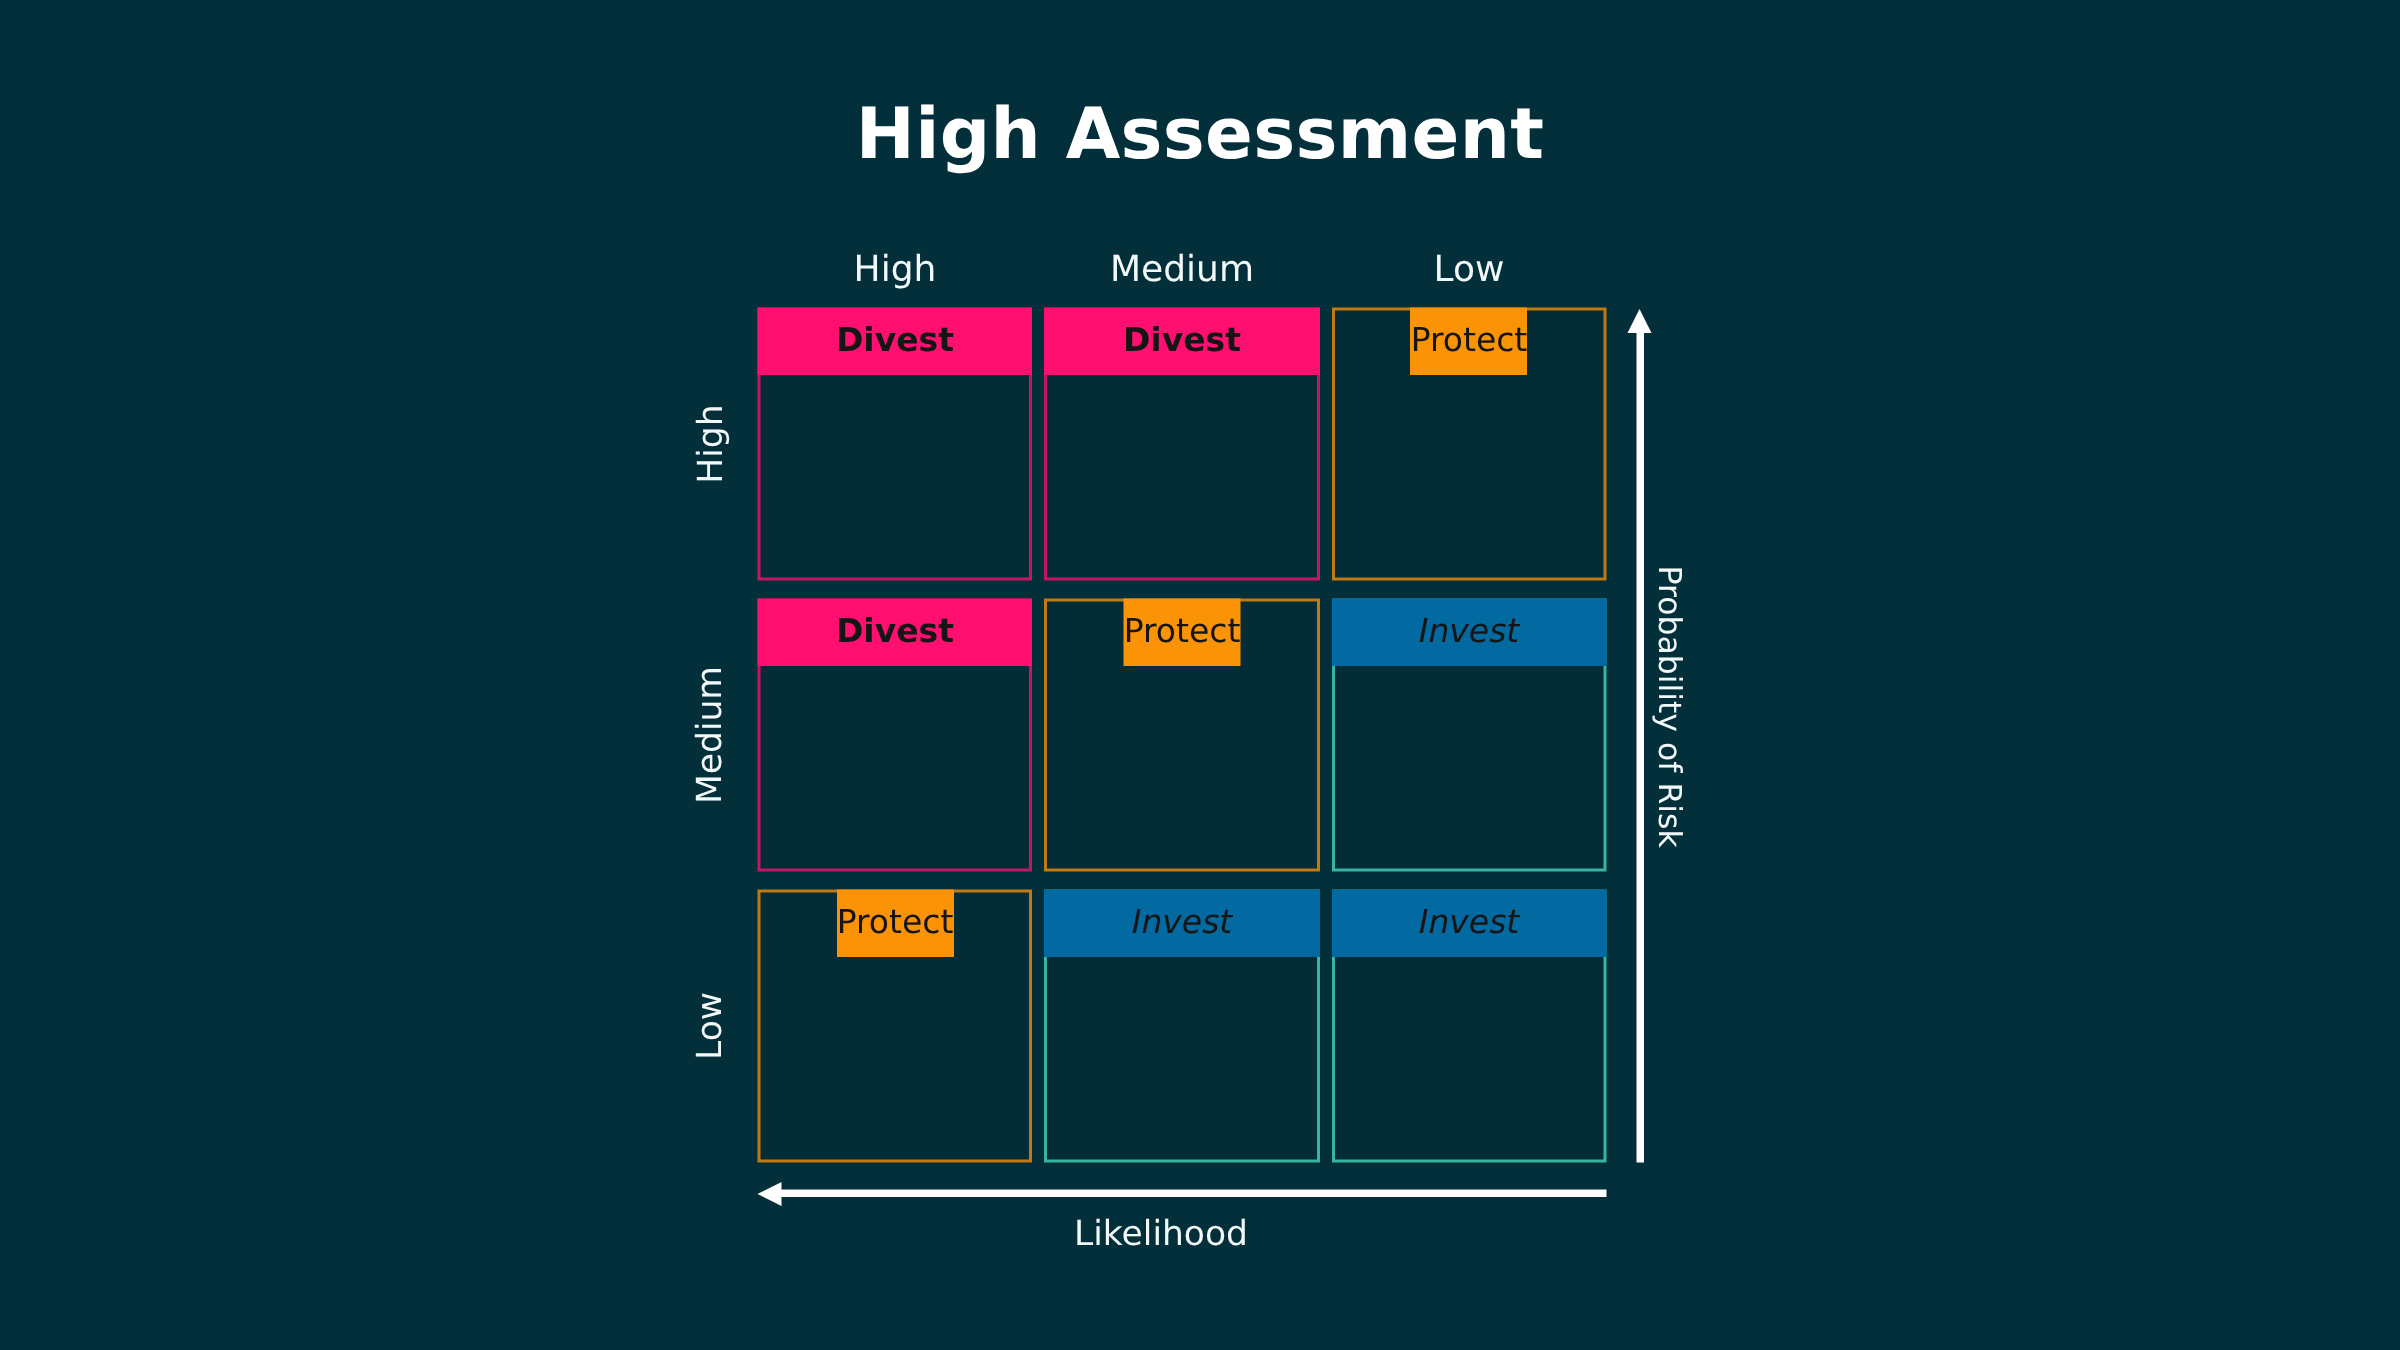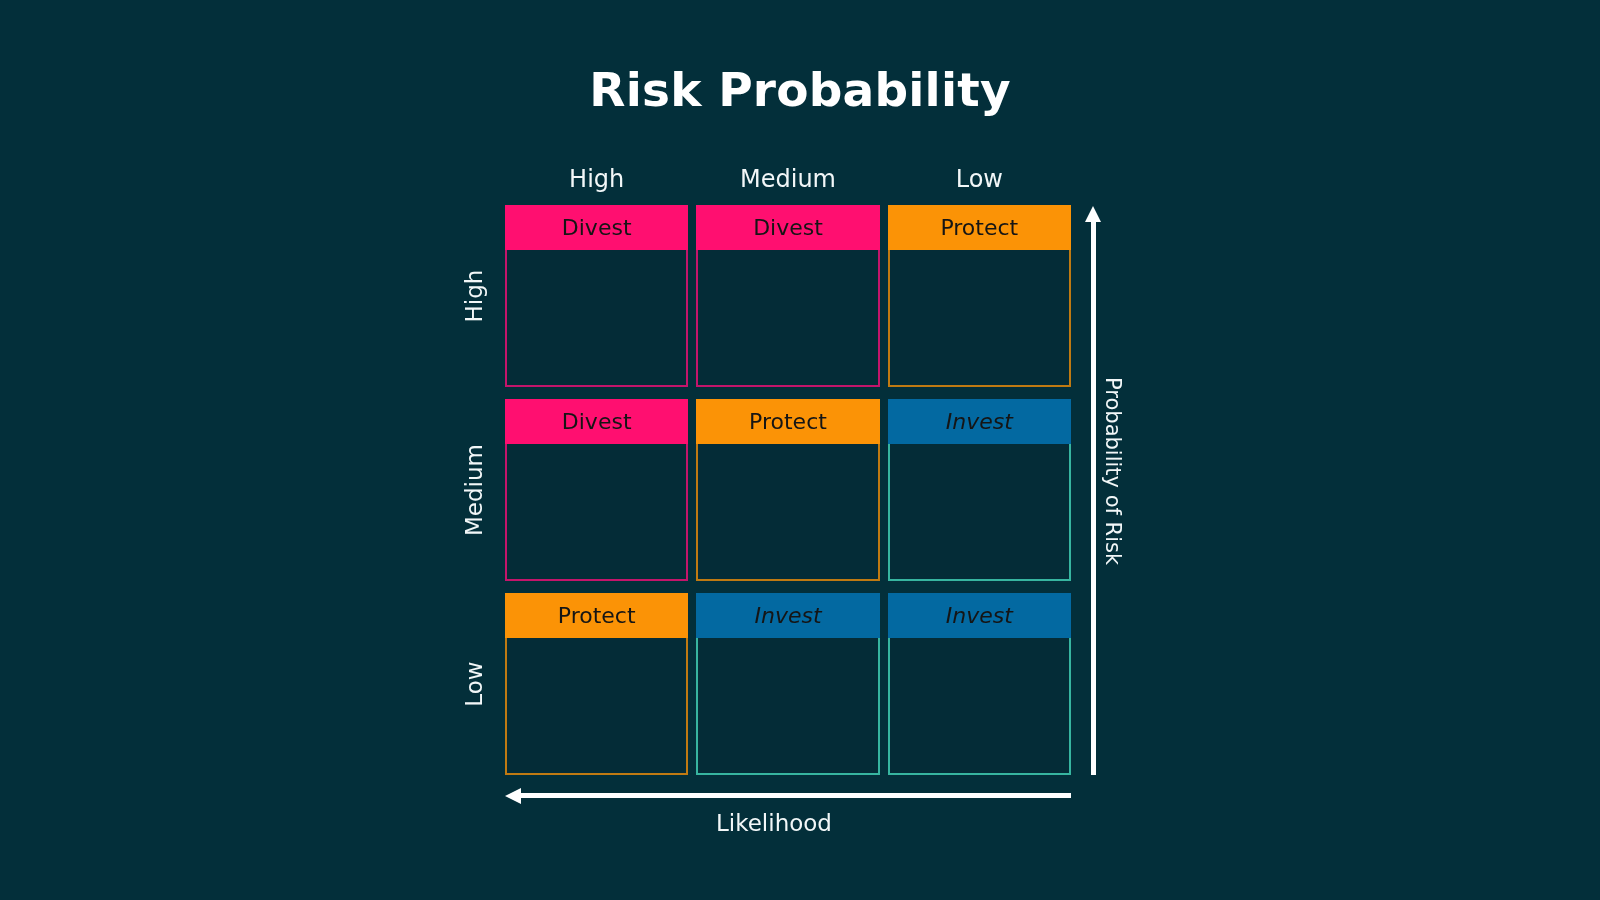--- a/index.html
+++ b/index.html
@@ -115,23 +115,23 @@
     font-size: 22px;
     color: #151515;
     line-height: 1;
     margin: -2px -2px 0 -2px;
   }
   .cell-body {
     flex: 1 1 auto;
   }
 
   
-  .cell.divest  { border-color: #c4156b; }
+  .cell.divest  { border-color: #c4156b; font-weight: bold; }
   .cell.divest  .cell-header { background: #ff0f70; }
-  .cell.protect { border-color: #c07a12; }
+  .cell.protect { border-color: #c07a12; align-items: center; }
   .cell.protect .cell-header { background: #fb9306; }
   .cell.invest  { border-color: #37b5a0; }
   .cell.invest  .cell-header { background: #0369a1; font-style: italic; }
 
   
   .y-axis {
     position: absolute;
     left: 1085px;
     top: 206px;
     width: 16px;
@@ -199,21 +199,21 @@
     top: 810px;
     width: 566px;
     text-align: center;
     font-size: 23px;
     color: #f2f7f8;
   }
 </style>
 </head>
 <body>
 
-<div class="title">Risk Probability</div>
+<div class="title">High Assessment</div>
 
 <div class="matrix-area">
 
   <div class="col-headers">
     <div class="col-header">High</div>
     <div class="col-header">Medium</div>
     <div class="col-header">Low</div>
   </div>
 
   <div class="row-labels">

